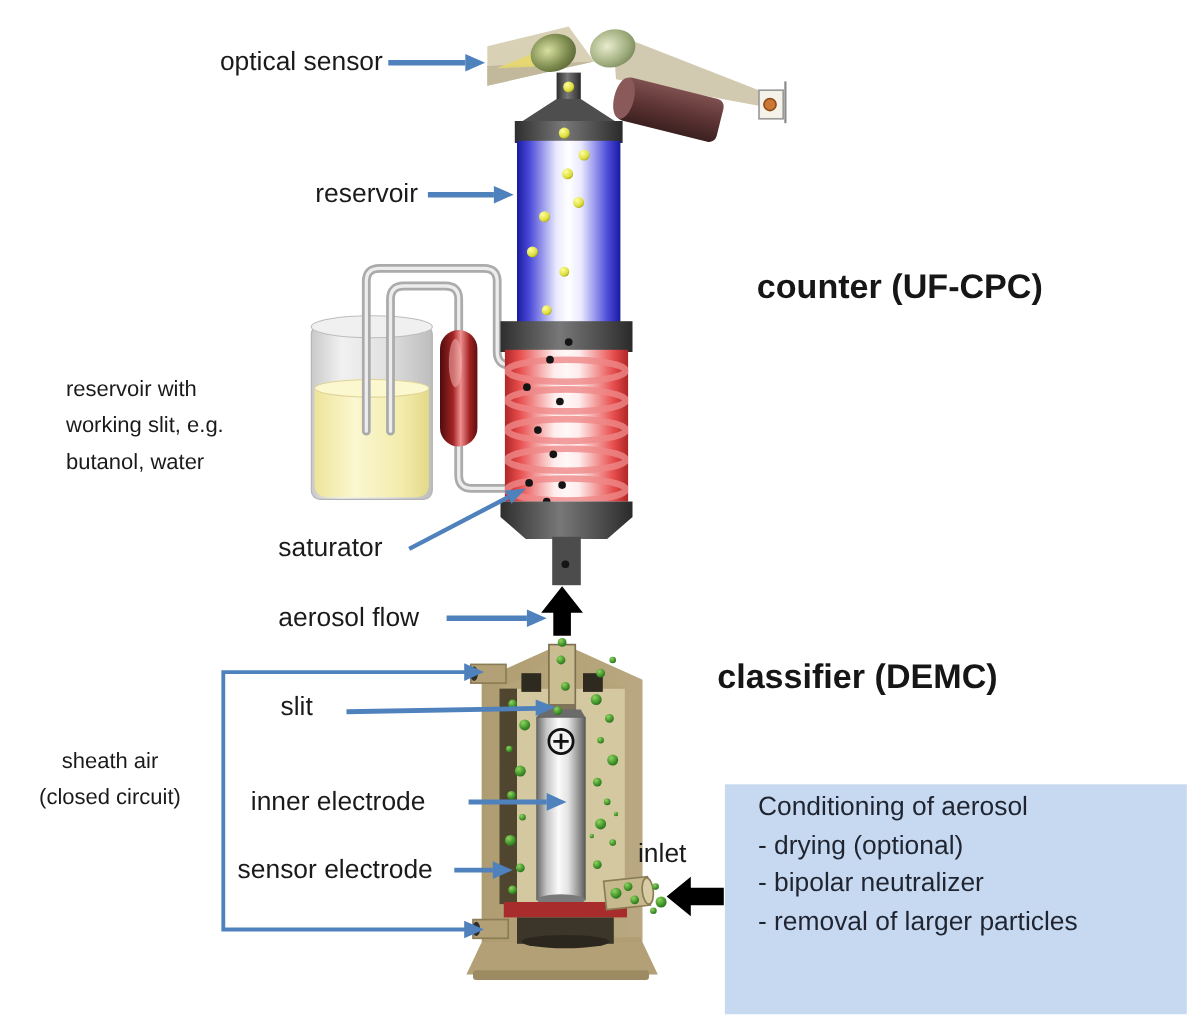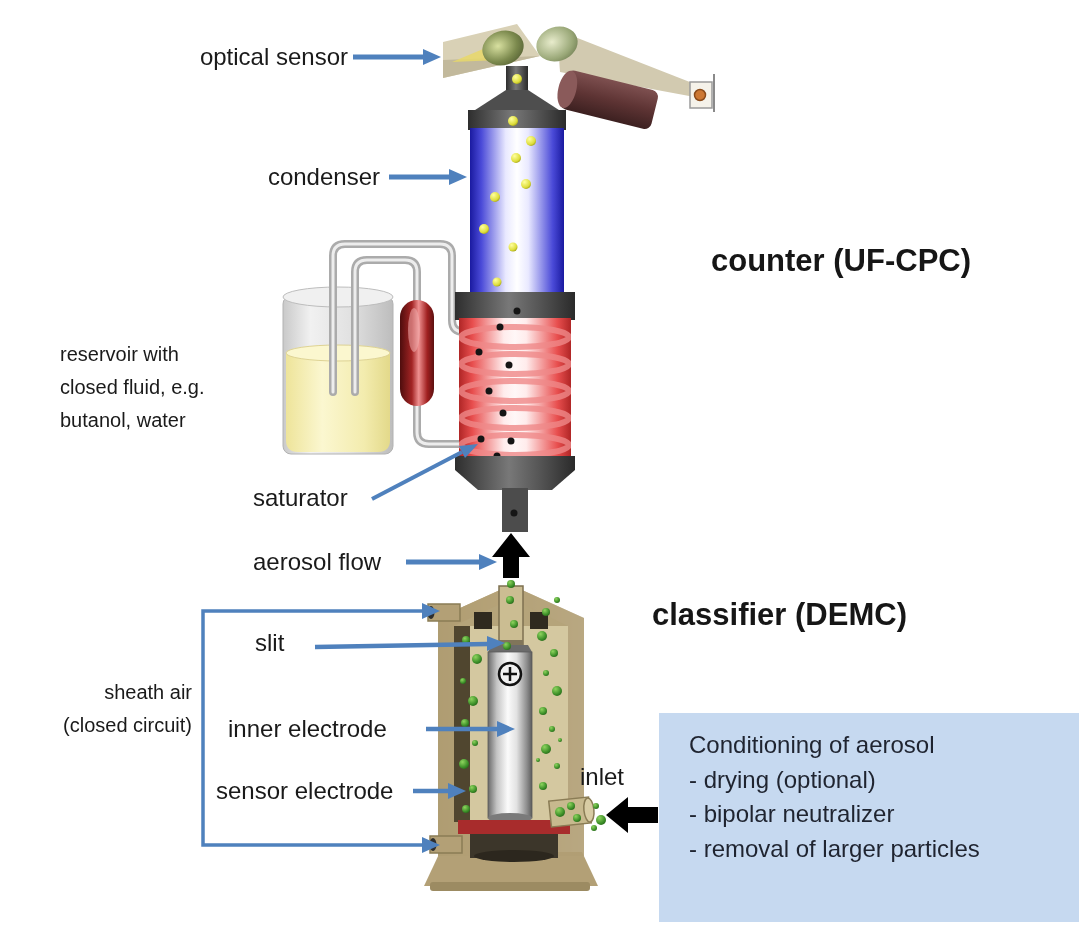--- a/index.html
+++ b/index.html
@@ -3,23 +3,23 @@
 <meta charset="utf-8">
 <style>
   html,body{margin:0;padding:0;background:#ffffff;}
   .stage{position:relative;width:1079px;height:932px;background:#ffffff;overflow:hidden;
          font-family:Liberation Sans, sans-serif;}
   .lbl{position:absolute;font-size:24px;color:#1a1a1a;white-space:nowrap;line-height:28px;text-align:right;}
   .lbl.right{text-align:right;}
   .hd{position:absolute;font-size:31px;font-weight:bold;color:#161616;white-space:nowrap;}
   .stack{position:absolute;}
   .stack div{font-size:20px;color:#1a1a1a;line-height:33px;white-space:nowrap;}
-  .stack.center div{text-align:right;}
+  .stack.center div{text-align:center;}
   .infobox{position:absolute;left:659px;top:713px;width:421px;height:209px;background:#c6d9f0;
-           box-sizing:border-box;padding:15px 0 0 30px;}
+           box-sizing:border-box;padding:4px 0 0 30px;}
   .infobox div{font-size:24px;line-height:34.5px;color:#1f2430;white-space:nowrap;}
   .infobox div.indent{margin-left:15px;}
   svg{position:absolute;left:0;top:0;}
 </style>
 </head>
 <body>
 
 <div class="stage">
 
 <svg width="1079" height="932" viewBox="0 0 1079 932">
@@ -289,26 +289,26 @@
     <polygon points="515,729 497,721 497,737" stroke="none"></polygon>
     <line x1="413" y1="791" x2="448" y2="791" stroke-width="4.5"></line>
     <polygon points="466,791 448,783 448,799" stroke="none"></polygon>
     <path d="M424,611 H203 V845 H424" fill="none" stroke-width="3.5"></path>
     <polygon points="440,611 422,603 422,619" stroke="none"></polygon>
     <polygon points="440,845 422,837 422,853" stroke="none"></polygon>
   </g>
 </svg>
 
 <div class="lbl right" style="left:150px;top:43px;width:198px;">optical sensor</div>
-<div class="lbl right" style="left:228px;top:163px;width:152px;">condenser</div>
-<div class="hd" style="left:711px;top:243px;text-align:right;">counter (UF-CPC)</div>
+<div class="lbl right" style="left:228px;top:163px;width:152px;">reservoir</div>
+<div class="hd" style="left:688px;top:243px;text-align:right;">counter (UF-CPC)</div>
 
 <div class="stack" style="left:60px;top:338px;">
   <div>reservoir with</div>
-  <div>closed fluid, e.g.</div>
+  <div>working slit, e.g.</div>
   <div>butanol, water</div>
 </div>
 
 <div class="lbl" style="left:253px;top:484px;">saturator</div>
 <div class="lbl" style="left:253px;top:548px;">aerosol flow</div>
 <div class="hd" style="left:652px;top:597px;">classifier (DEMC)</div>
 <div class="lbl" style="left:255px;top:629px;">slit</div>
 
 <div class="stack center" style="left:8px;top:676px;width:184px;">
   <div>sheath air</div>

